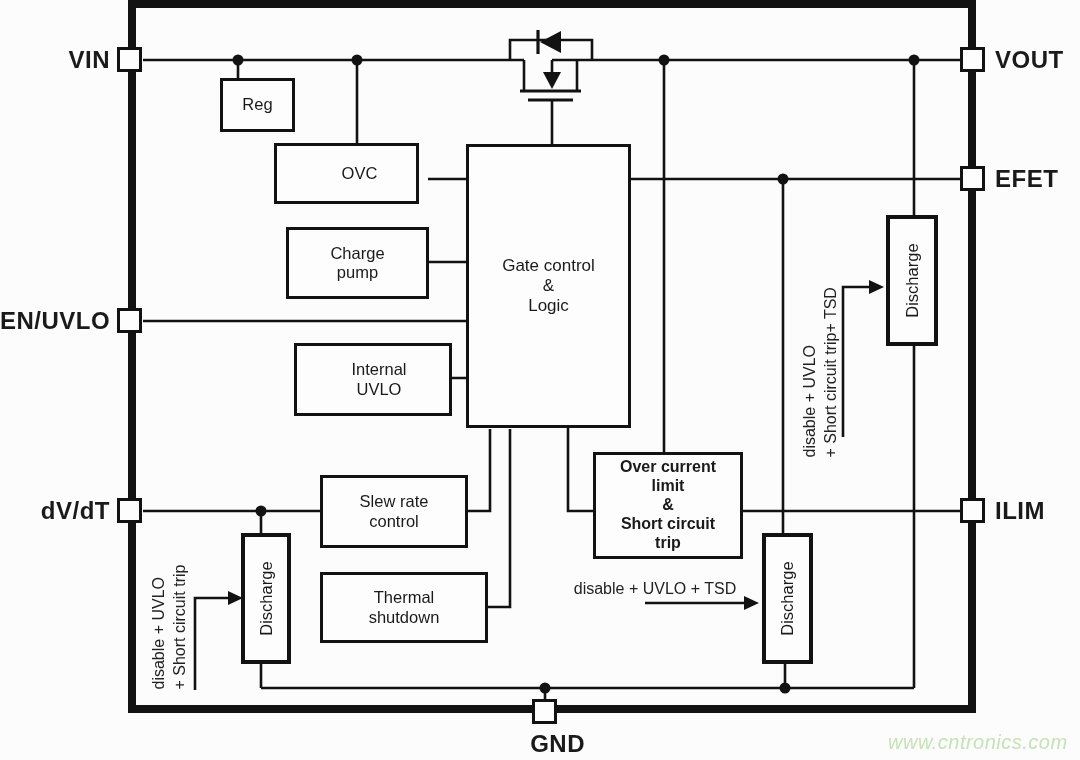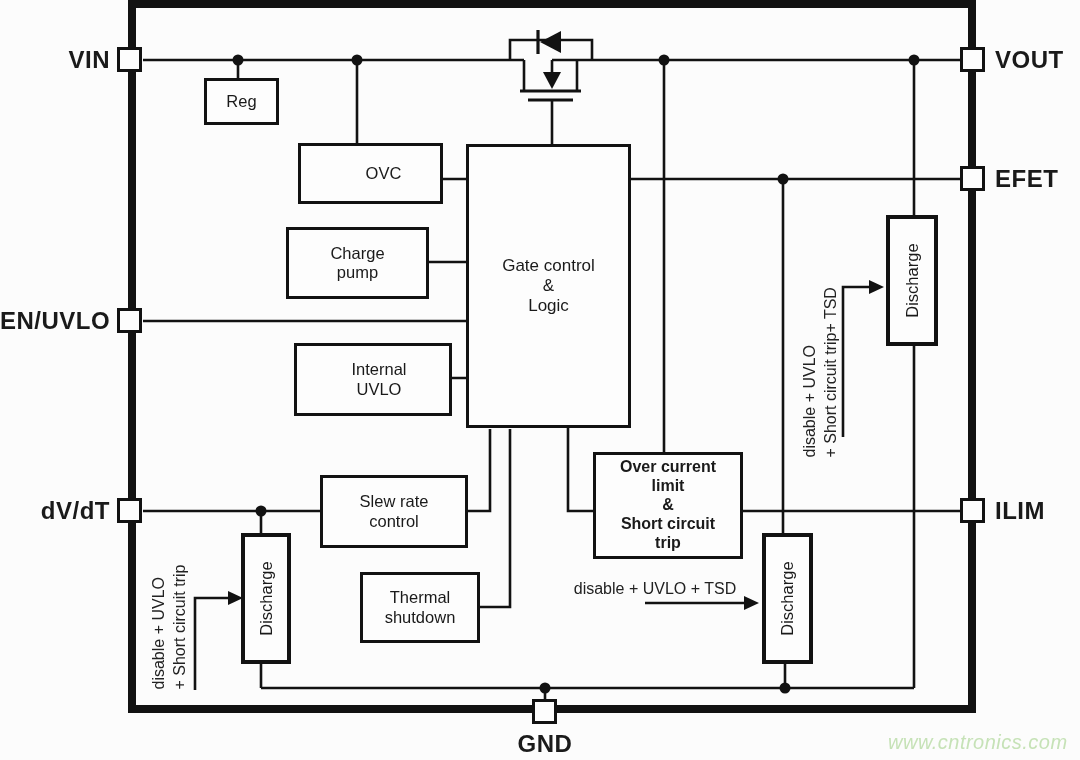--- a/index.html
+++ b/index.html
@@ -112,27 +112,27 @@
   <div class="pin" style="left:117px;top:308px;"></div>
   <div class="pin" style="left:117px;top:498px;"></div>
   <div class="pin" style="left:532px;top:699px;"></div>
 
   <div class="pinlabel" style="left:30px;top:46px;width:80px;text-align:right;">VIN</div>
   <div class="pinlabel" style="left:995px;top:46px;">VOUT</div>
   <div class="pinlabel" style="left:995px;top:165px;">EFET</div>
   <div class="pinlabel" style="left:995px;top:497px;">ILIM</div>
   <div class="pinlabel" style="left:0px;top:307px;width:110px;text-align:center;">EN/UVLO</div>
   <div class="pinlabel" style="left:20px;top:497px;width:90px;text-align:right;">dV/dT</div>
-  <div class="pinlabel" style="left:505px;top:730px;width:80px;text-align:center;">GND</div>
-
-  <div class="block" style="left:204px;top:78px;width:75px;height:47px;border-width:3px;">
+  <div class="pinlabel" style="left:505px;top:730px;width:80px;text-align:right;">GND</div>
+
+  <div class="block" style="left:220px;top:78px;width:75px;height:54px;border-width:3px;">
     <span>Reg</span>
   </div>
 
-  <div class="block" style="left:298px;top:143px;width:145px;height:61px;padding-left:26px;">
+  <div class="block" style="left:274px;top:143px;width:145px;height:61px;padding-left:26px;">
     <span>OVC</span>
   </div>
 
   <div class="block" style="left:286px;top:227px;width:143px;height:72px;">
     <span>
       <span class="ln">Charge</span>
       <span class="ln">pump</span>
     </span>
   </div>
 
@@ -151,21 +151,21 @@
     </span>
   </div>
 
   <div class="block" style="left:320px;top:475px;width:148px;height:73px;">
     <span>
       <span class="ln">Slew rate</span>
       <span class="ln">control</span>
     </span>
   </div>
 
-  <div class="block" style="left:320px;top:572px;width:120px;height:71px;margin-left:40px;">
+  <div class="block" style="left:320px;top:572px;width:168px;height:71px;">
     <span>
       <span class="ln">Thermal</span>
       <span class="ln">shutdown</span>
     </span>
   </div>
 
   <div class="block" style="left:593px;top:452px;width:150px;height:107px;font-size:16px;line-height:1.18;font-weight:bold;">
     <span>
       <span class="ln">Over current</span>
       <span class="ln">limit</span>

